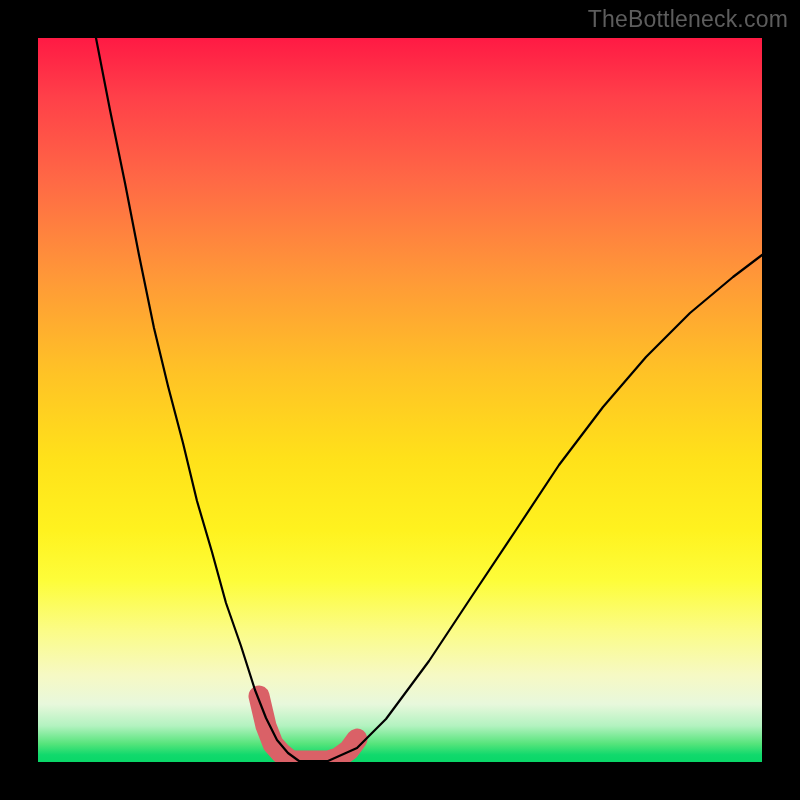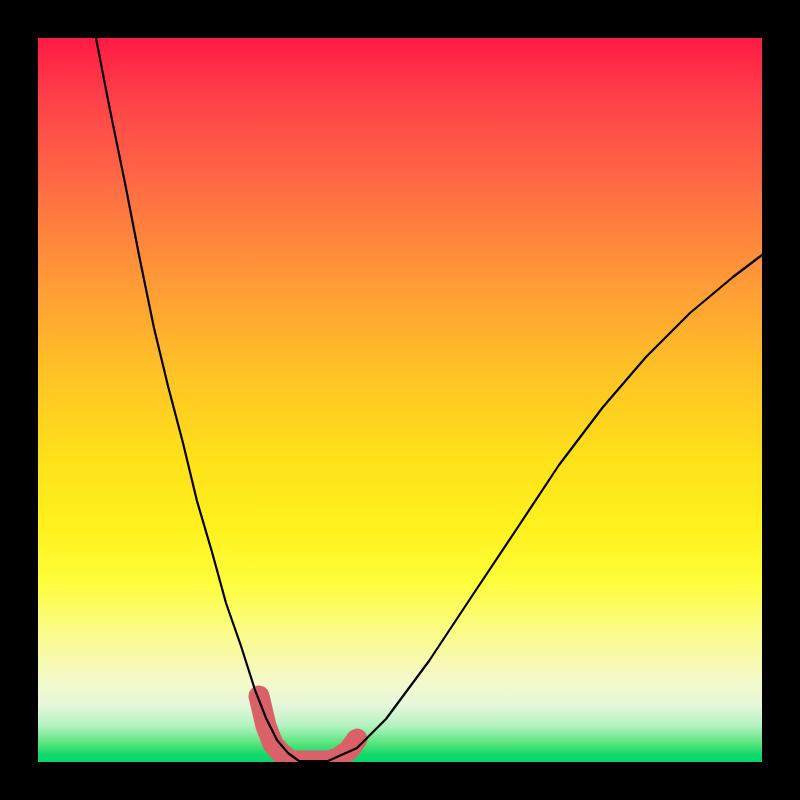--- a/index.html
+++ b/index.html
@@ -105,13 +105,14 @@
                L 478 492
                L 521 427
                L 565 369
                L 608 319
                L 652 275
                L 695 239
                L 724 217" fill="none" stroke="#000000" stroke-width="2.2" stroke-linecap="round" stroke-linejoin="round"></path>
     </svg>
   </div>
 
+  <div class="watermark">TheBottleneck.com</div>
 </div>
 
 </body></html>

